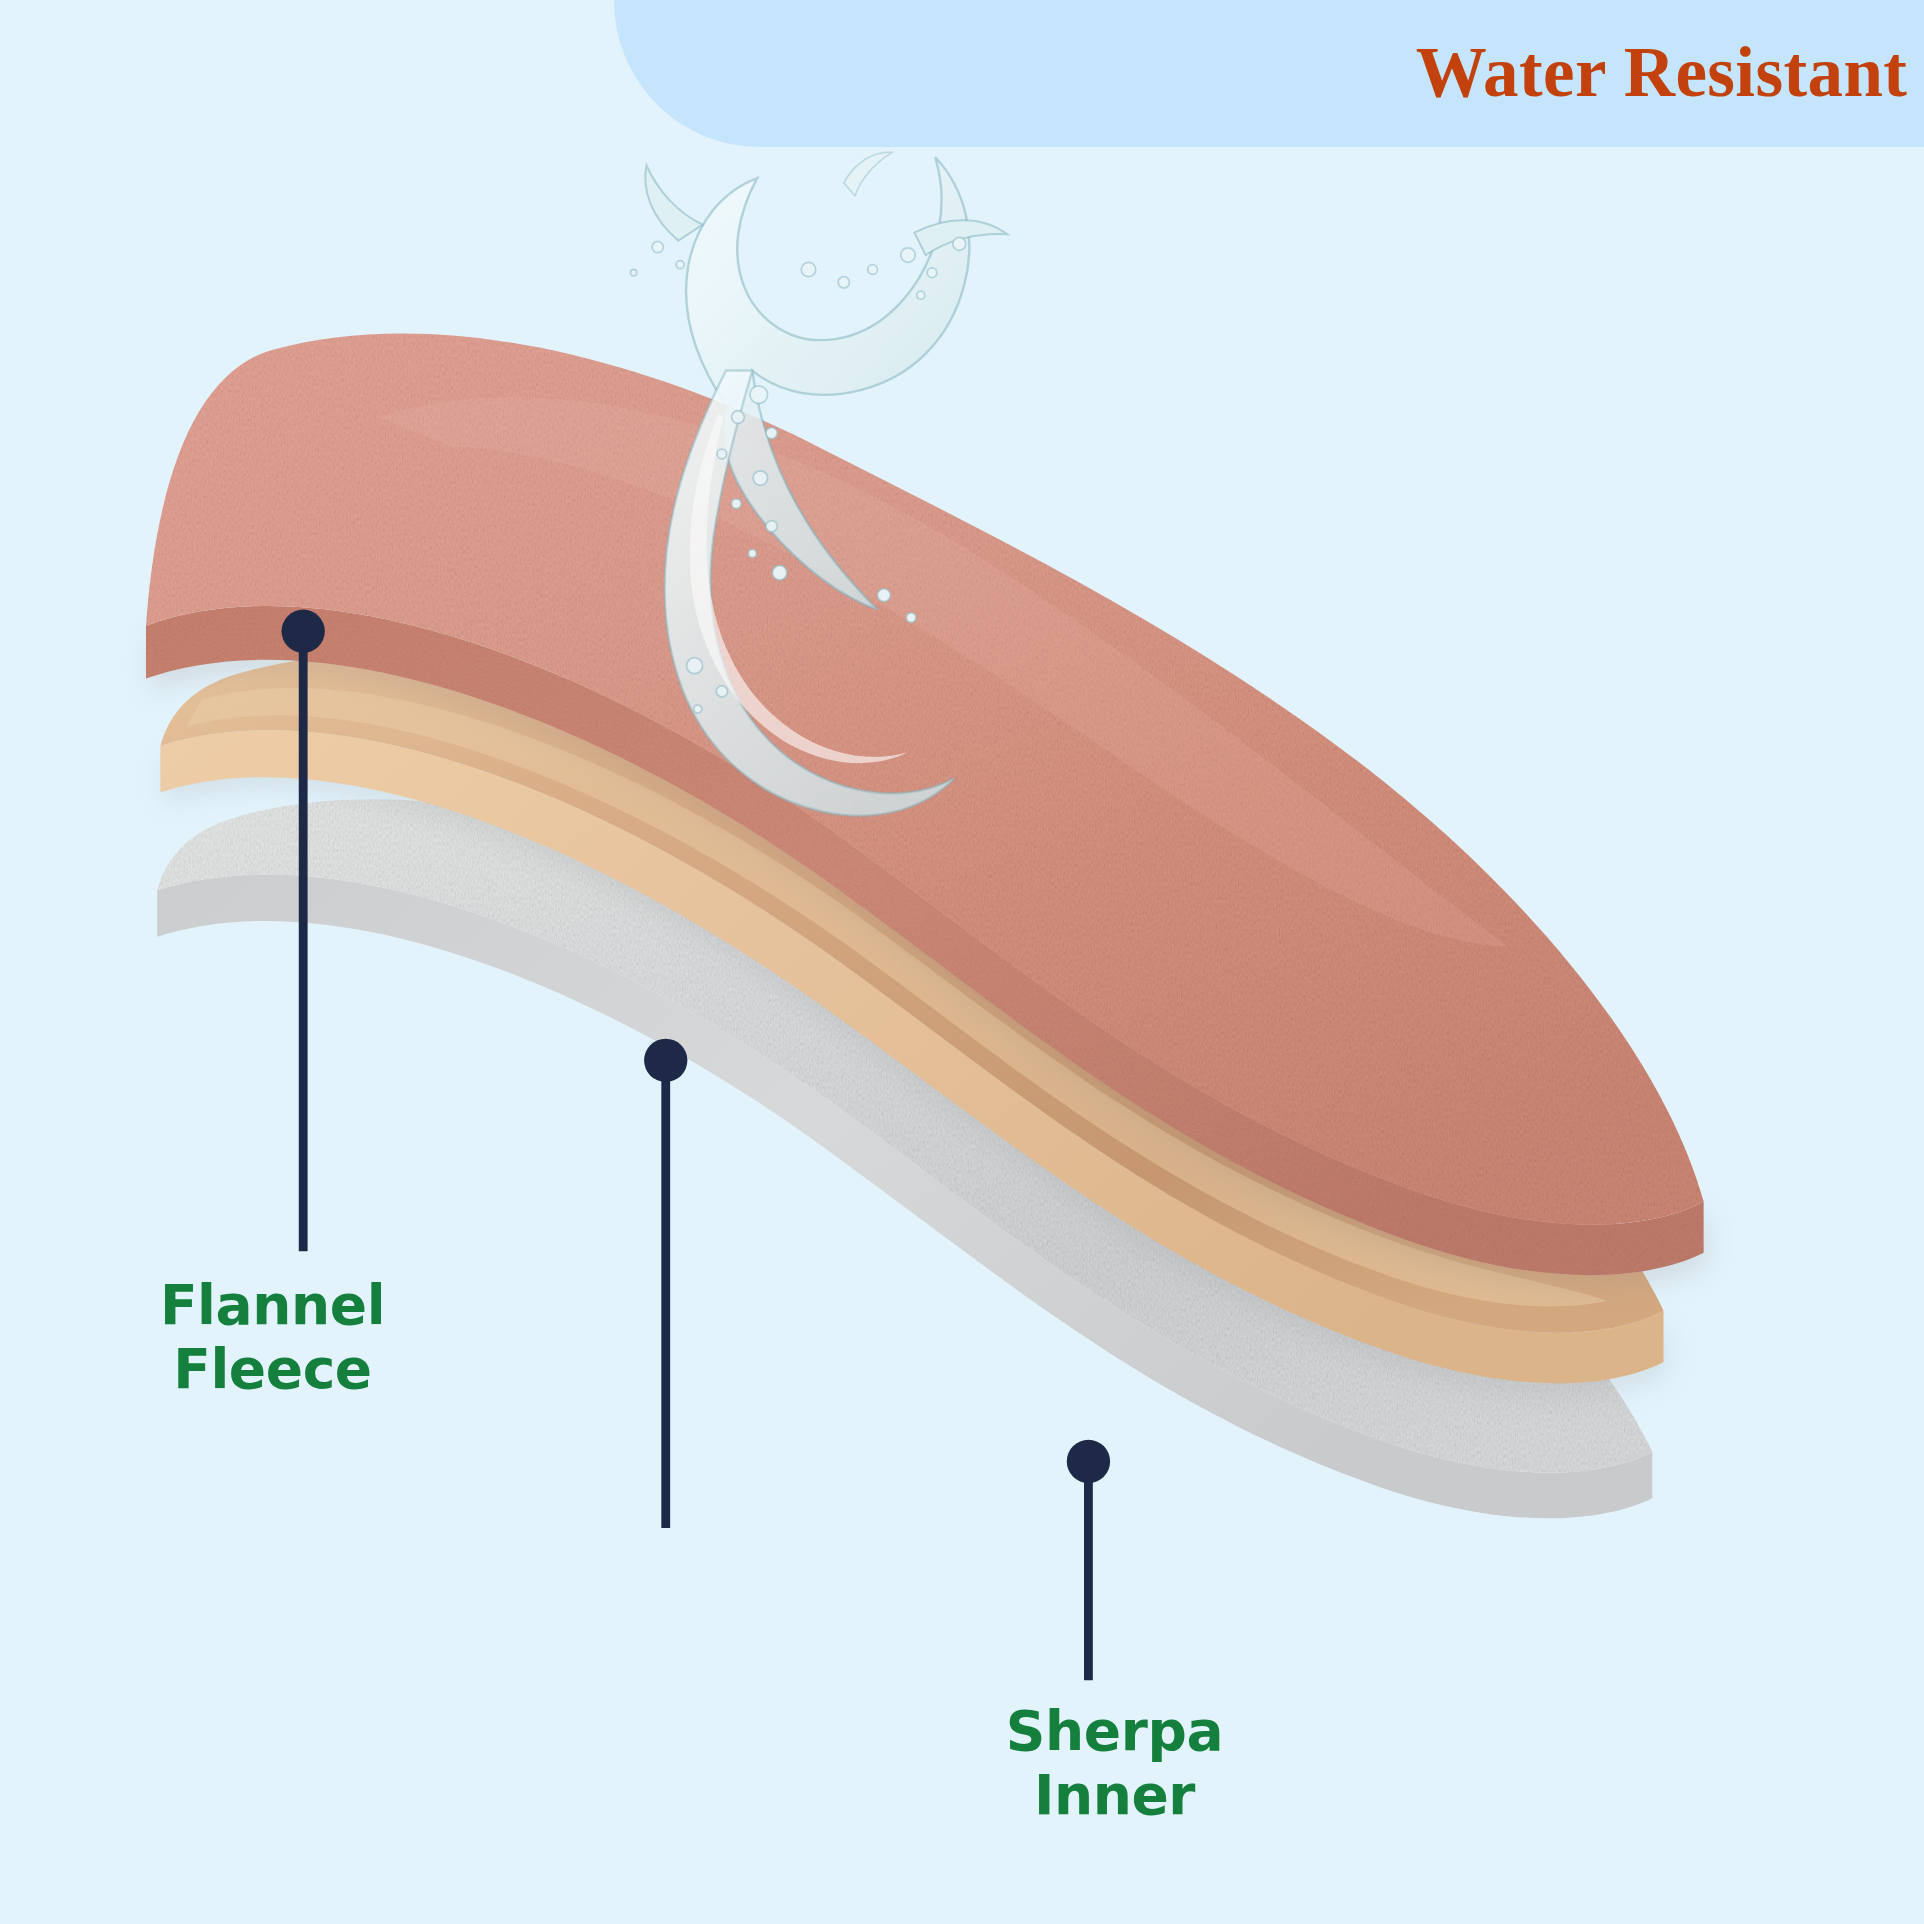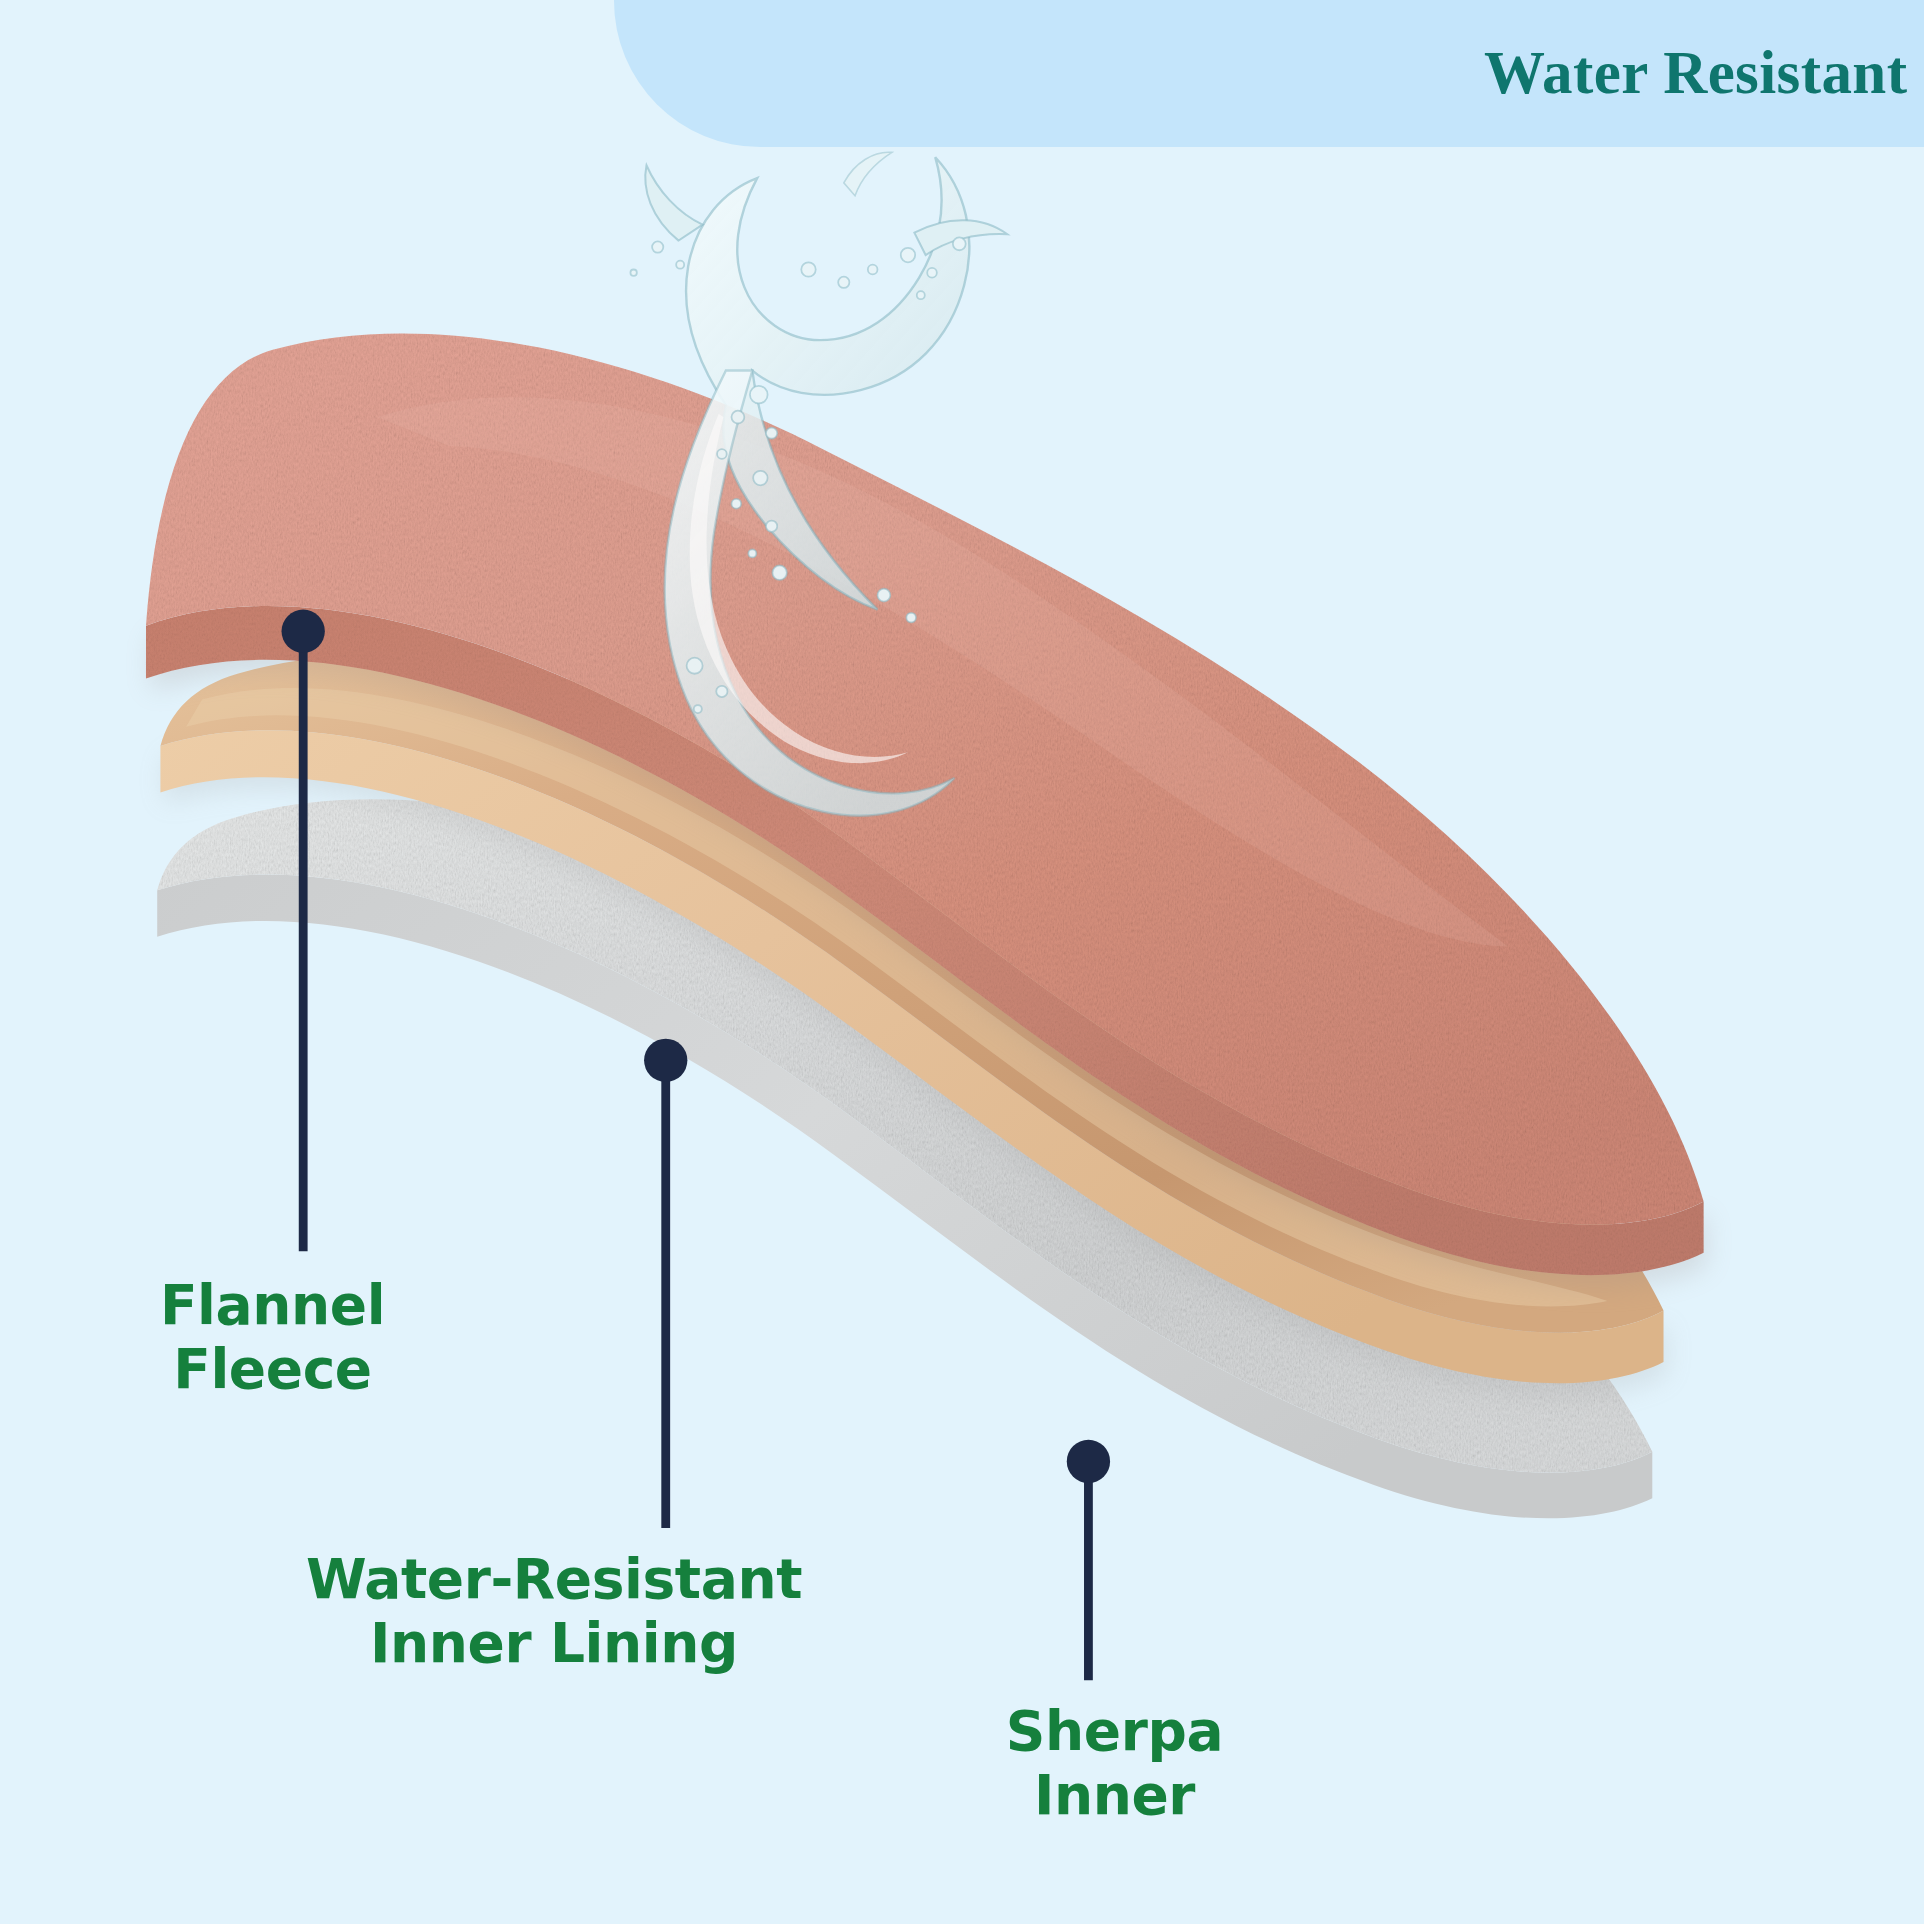--- a/index.html
+++ b/index.html
@@ -26,23 +26,23 @@
     background: #c4e5fb;
     border-bottom-left-radius: 146px;
   }
   #title-text {
     position: absolute;
     right: 17.6px;
     top: 50%;
     transform: translateY(-52%);
     font-family: "Liberation Serif", "DejaVu Serif", serif;
     font-weight: 700;
-    font-size: 61px;
+    font-size: 71px;
     letter-spacing: 0.4px;
-    color: #0f766e;
+    color: #c2410c;
     white-space: nowrap;
     line-height: 1;
   }
 
   
   #layers-svg {
     position: absolute;
     left: 0;
     top: 0;
     width: 1925px;
@@ -316,20 +316,18 @@
     </g>
   </svg>
 
   <div id="title-panel">
     <div id="title-text">Water Resistant</div>
   </div>
 
   <div class="callout-label" id="label-flannel">Flannel
 Fleece</div>
 
-  <div class="callout-label" id="label-lining">Water-Resistant
-Inner Lining</div>
 
   <div class="callout-label" id="label-sherpa">Sherpa
 Inner</div>
 
 </div>
 
 
 </body></html>

